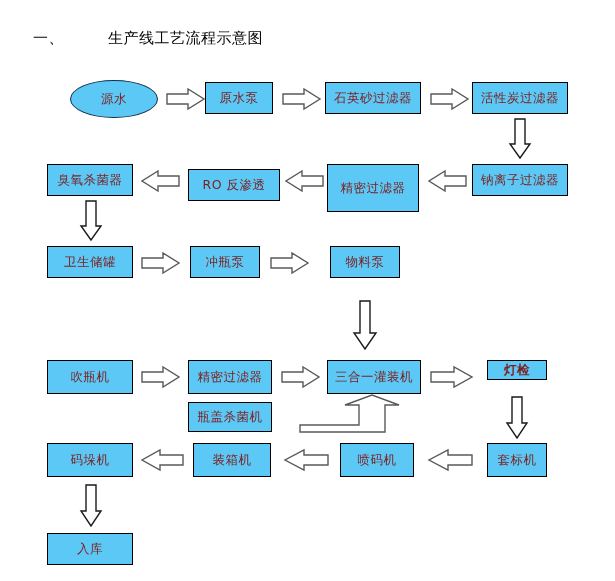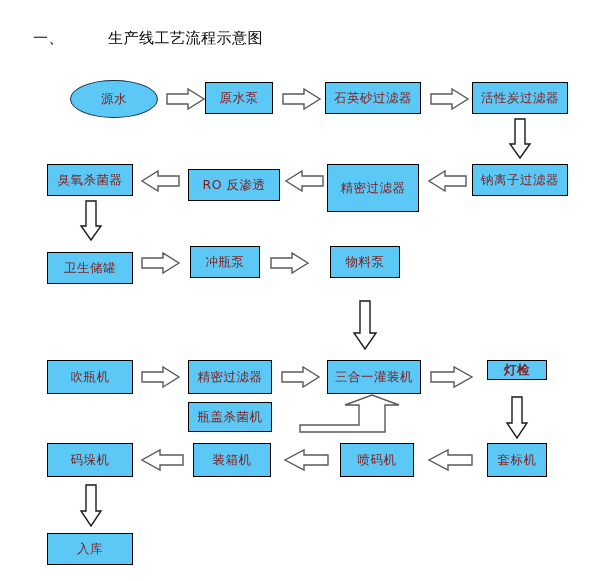--- a/index.html
+++ b/index.html
@@ -129,21 +129,21 @@
   </svg>
 
   <div class="node dark-edge" style="left:472px; top:164px; width:96px; height:32px;">
     <span>钠离子过滤器</span>
   </div>
 
   <svg class="arrow-svg" style="left:79px; top:200px;" width="24" height="42">
     <polygon class="arrow-shape dark" points="7,1 17,1 17,26 22,26 12,40 2,26 7,26"></polygon>
   </svg>
 
-  <div class="node dark-edge" style="left:47px; top:252px; width:86px; height:32px;">
+  <div class="node dark-edge" style="left:47px; top:246px; width:86px; height:32px;">
     <span>卫生储罐</span>
   </div>
 
   <svg class="arrow-svg" style="left:141px; top:252px;" width="40" height="22">
     <polygon class="arrow-shape" points="1,6 22,6 22,1 38,11 22,21 22,16 1,16"></polygon>
   </svg>
 
   <div class="node dark-edge" style="left:190px; top:246px; width:70px; height:32px;">
     <span>冲瓶泵</span>
   </div>

